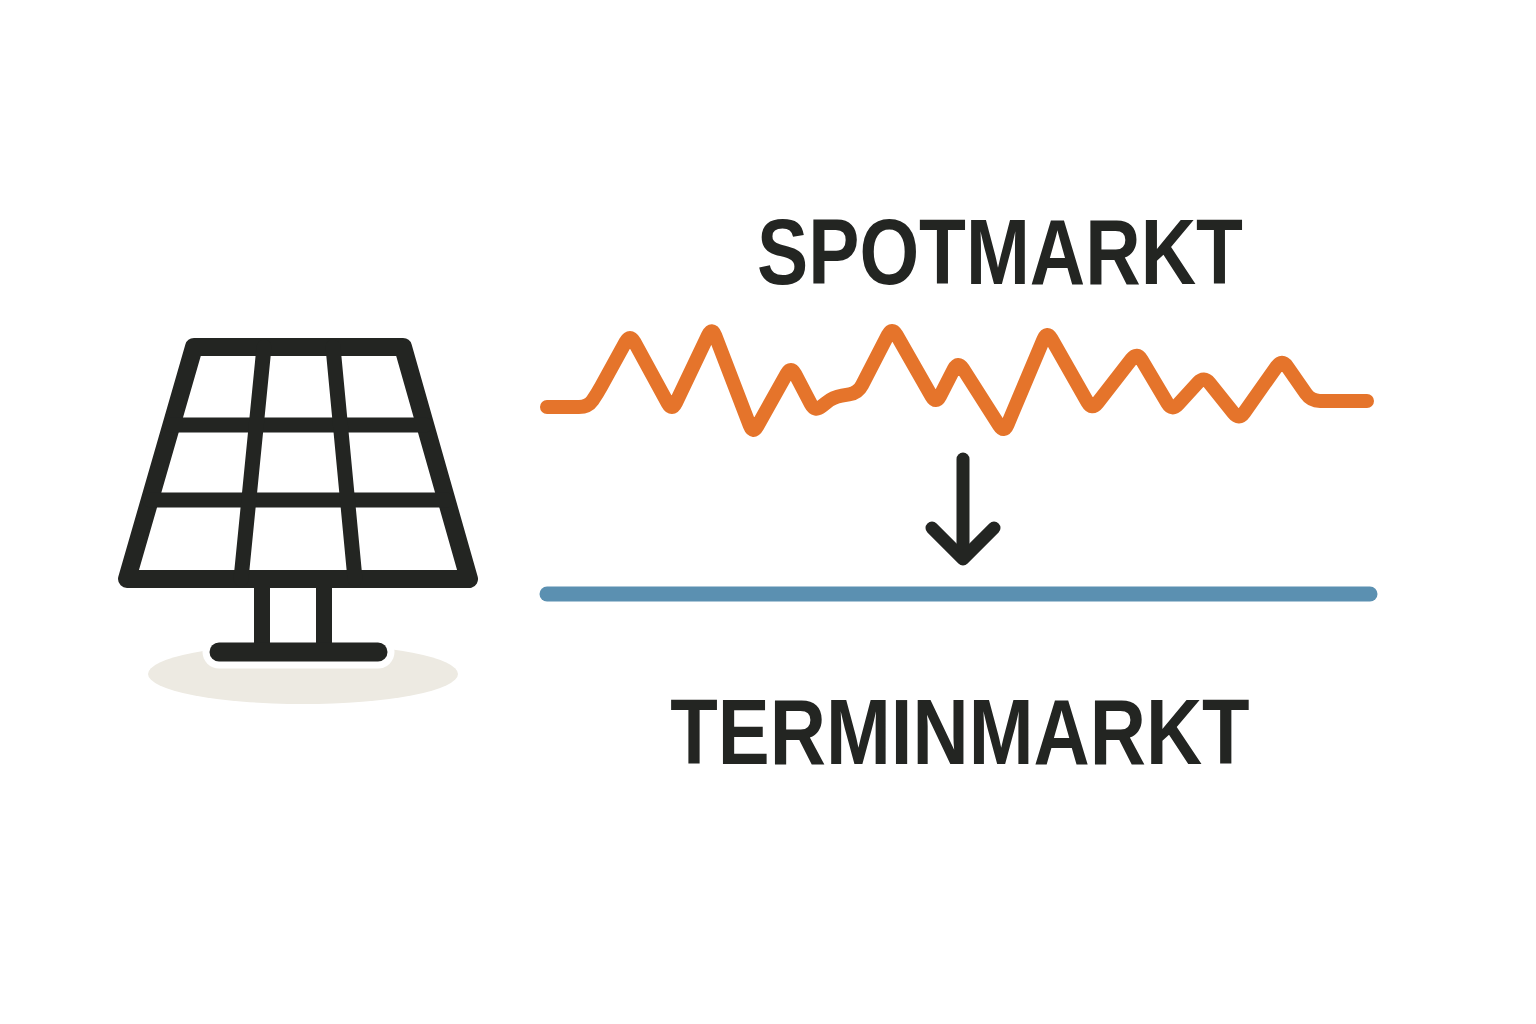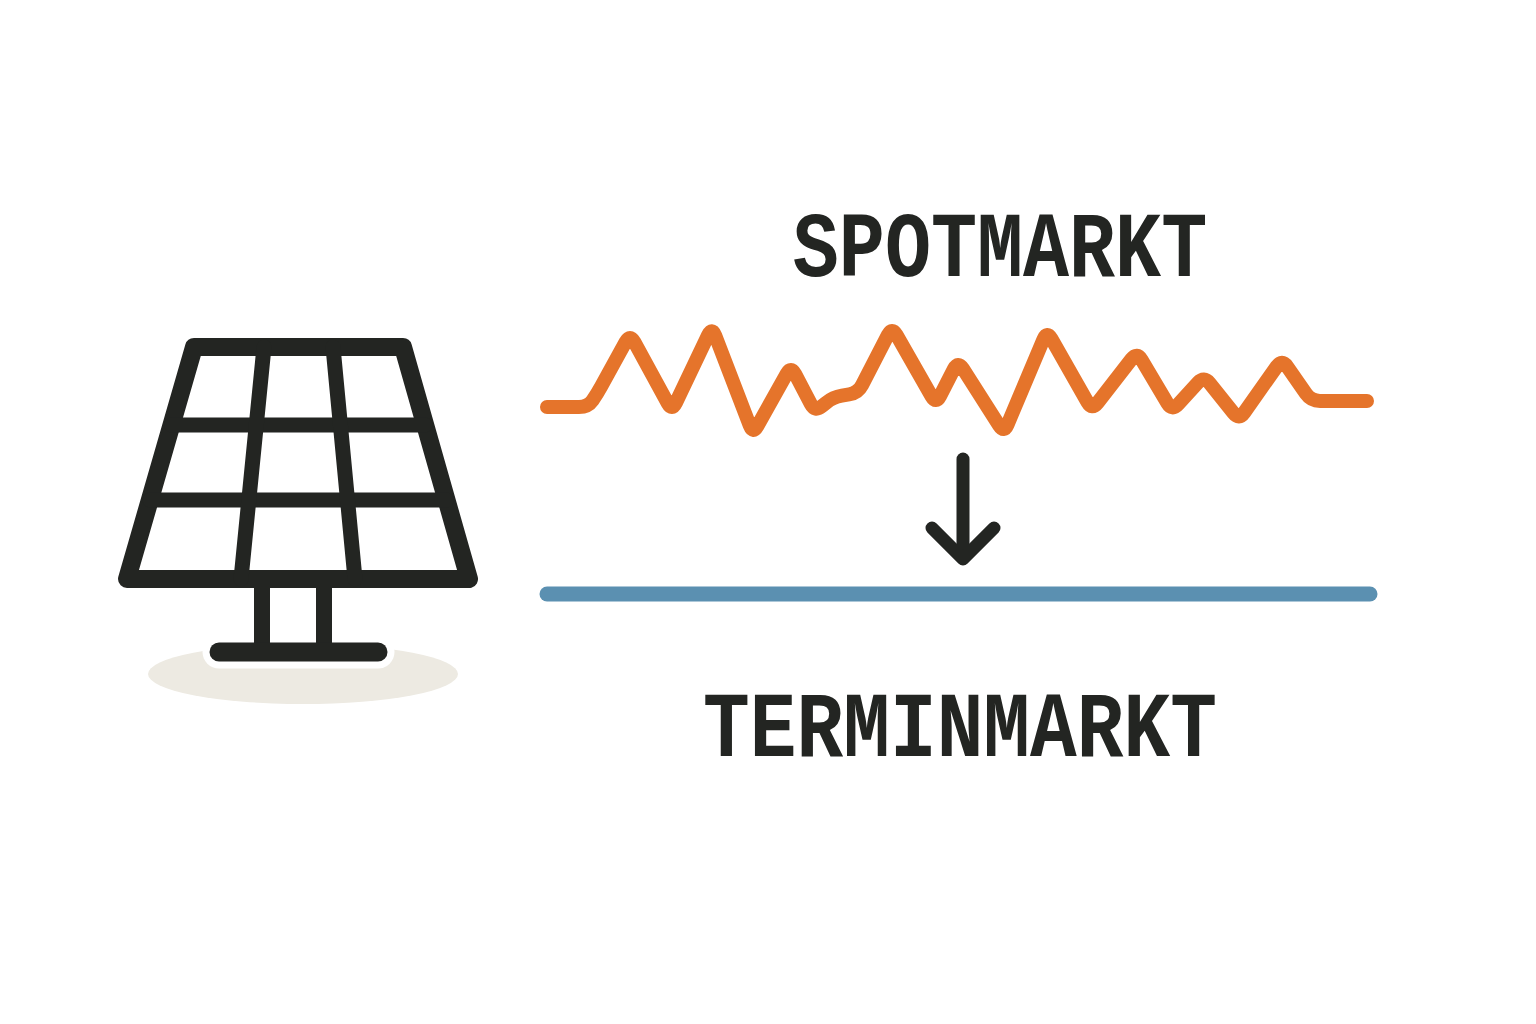--- a/index.html
+++ b/index.html
@@ -1,19 +1,19 @@
 <!DOCTYPE html>
 <html style="--bg: #FFFFFF; --ink: #232522; --orange: #E5742B; --blue: #5B90B1; --shadow: #EDEAE2;"><head>
 <meta charset="utf-8">
 <style>
   html,body{margin:0;padding:0;background:#fff;}
   .canvas{
     position:relative;width:1420px;height:1024px;overflow:hidden;
     background:var(--bg,#ffffff);
-    font-family:Liberation Mono, monospace;
+    font-family:Liberation Sans, sans-serif;
   }
   .scene{position:absolute;left:0;top:0;}
   .label{
     position:absolute;font-weight:700;font-size:92px;line-height:1;
     color:var(--ink,#232522);white-space:nowrap;text-align:center;
   }
   .label-top{left:708px;top:206px;width:584px;transform:scaleX(.834);}
   .label-bottom{left:617px;top:686px;width:686px;transform:scaleX(.846);}
   .f-none{fill:none;}
   .f-shadow{fill:var(--shadow,#EDEAE2);}

